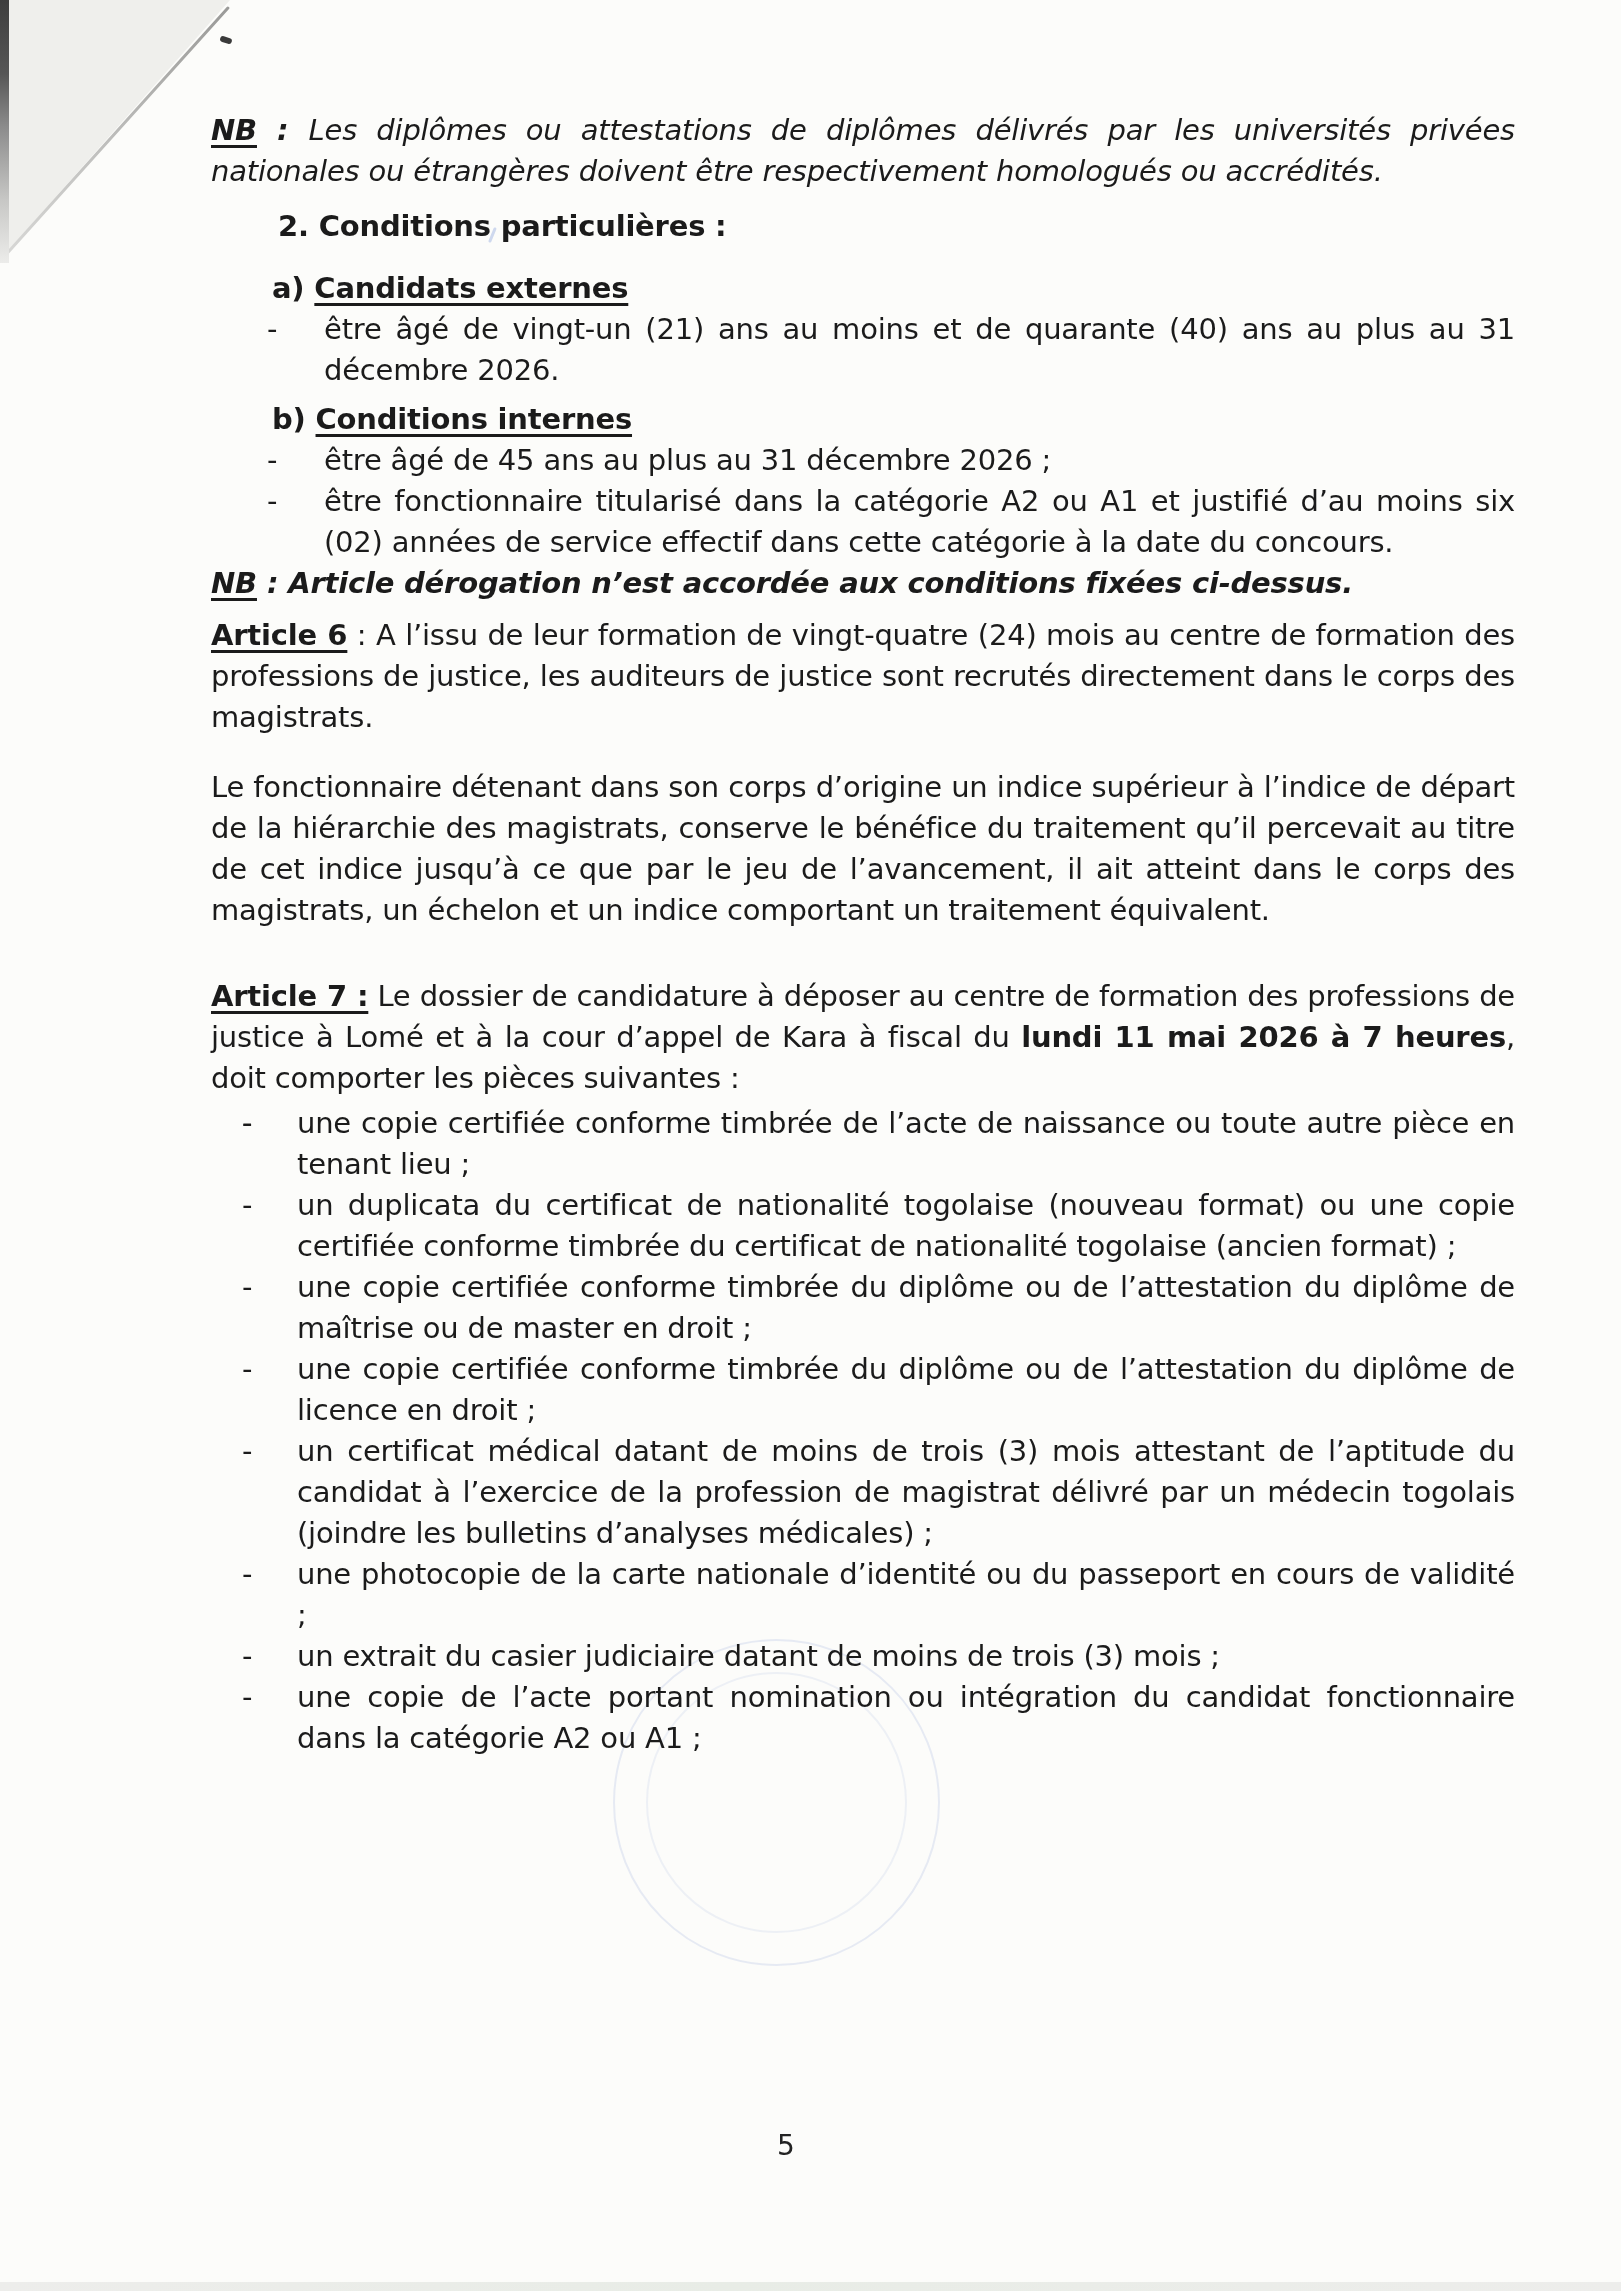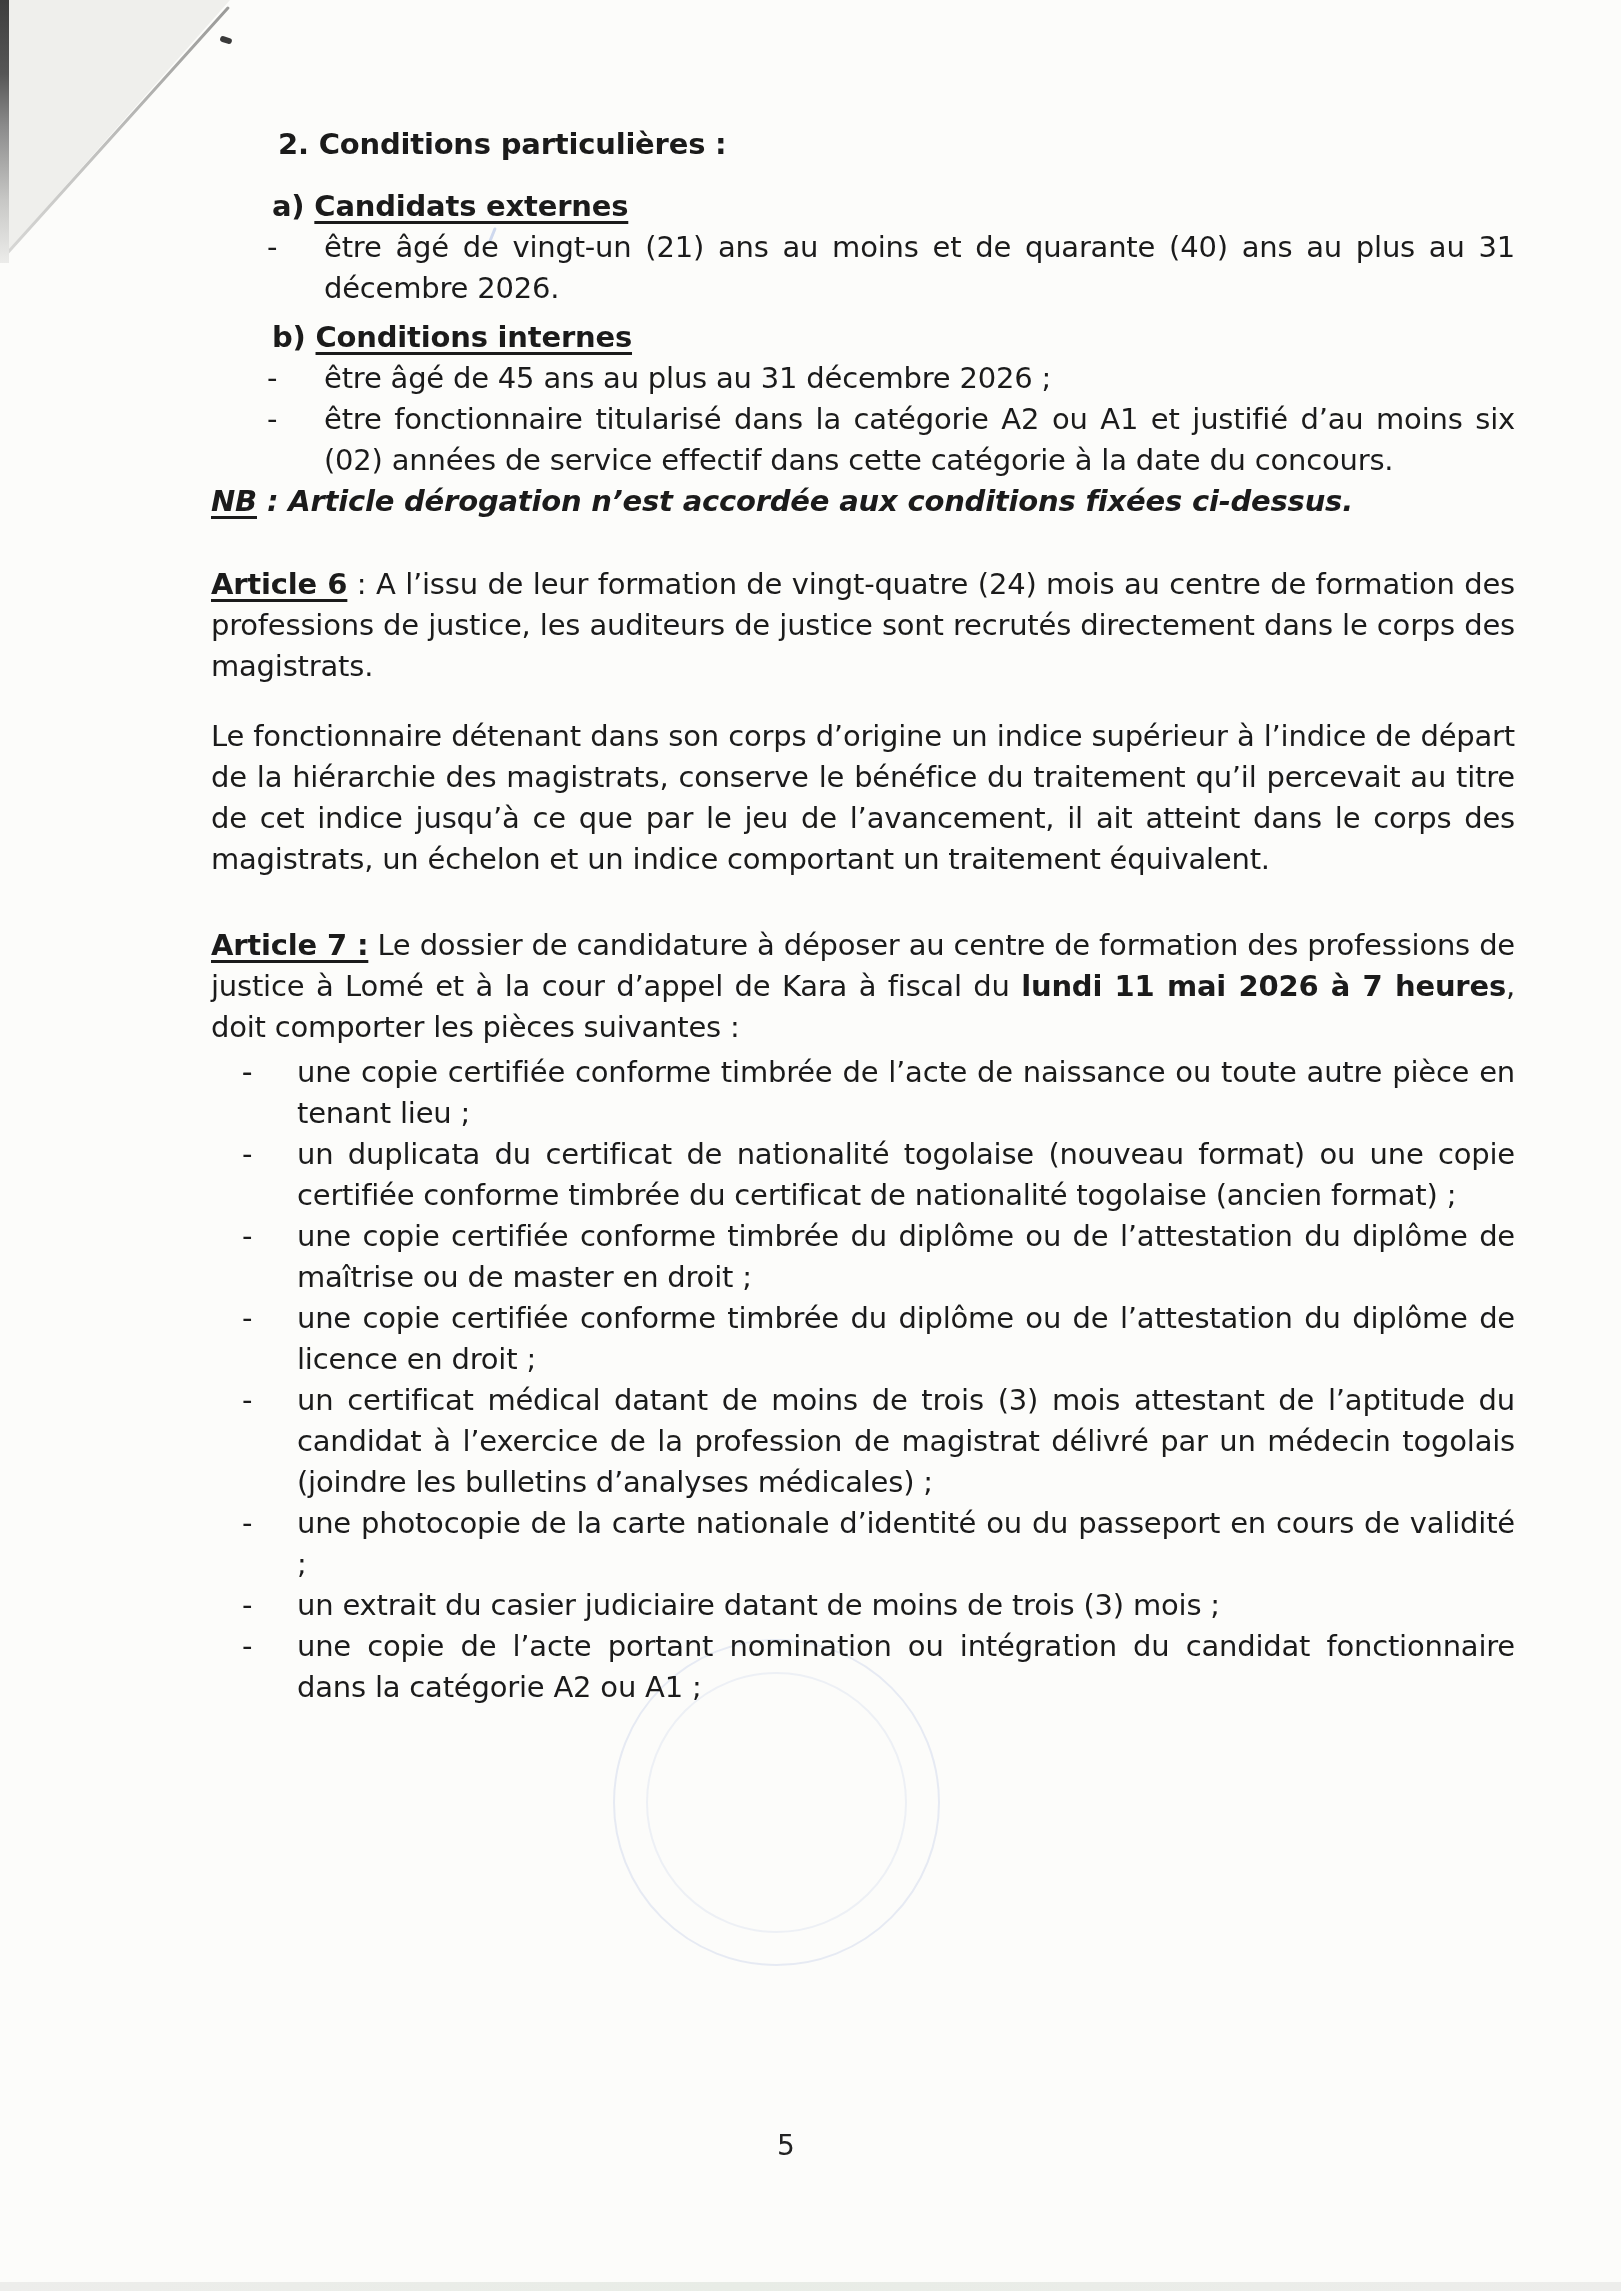--- a/index.html
+++ b/index.html
@@ -69,21 +69,21 @@
   .sub-h .sub-title{text-decoration:underline;text-decoration-thickness:2.9px;text-underline-offset:4.9px;}
   .m-ext{margin-top:21.6px;}
   .m-int{margin-top:7.8px;}
   ul.dash-list{list-style:none;margin:0;padding:0;}
   ul.dash-list li{position:relative;text-align:justify;}
   ul.inner-list li{padding-left:113px;}
   ul.inner-list .dash{position:absolute;left:56px;top:0;}
   ul.docs-list{margin-top:3.9px;}
   ul.docs-list li{padding-left:86px;}
   ul.docs-list .dash{position:absolute;left:31px;top:0;}
-  .article{margin-top:42px;}
+  .article{margin-top:11px;}
   .article-7{margin-top:45px;}
   .art-label{font-weight:bold;text-decoration:underline;text-decoration-thickness:2.9px;text-underline-offset:4.9px;}
   .plain-para{margin-top:29px;}
   .page-number{
     position:absolute;left:777px;top:2129px;
     font-size:28px;color:#222;
   }
 </style>
 </head>
 <body>
@@ -95,20 +95,21 @@
   <div class="edge-strip"></div>
   <div class="speck"></div>
   <div class="blue-tick"></div>
   <div class="stamp">
     <div class="stamp-inner"></div>
   </div>
   <div class="bottom-band"></div>
 
   <div class="content">
 
+    <p class="nb-note jpara"><span class="nb-label">NB</span><span class="nb-bold"> : </span><span>Les diplômes ou attestations de diplômes délivrés par les universités privées nationales ou étrangères doivent être respectivement homologués ou accrédités.</span></p>
 
     <div class="h2">2. Conditions particulières :</div>
 
     <div class="sub-h m-ext"><span>a)</span>&nbsp;<span class="sub-title">Candidats externes</span></div>
 
     <ul class="dash-list inner-list">
       <li><span class="dash">-</span><span>être âgé de vingt-un (21) ans au moins et de quarante (40) ans au plus au 31 décembre 2026.</span></li>
     </ul>
 
     <div class="sub-h m-int"><span>b)</span>&nbsp;<span class="sub-title">Conditions internes</span></div>

